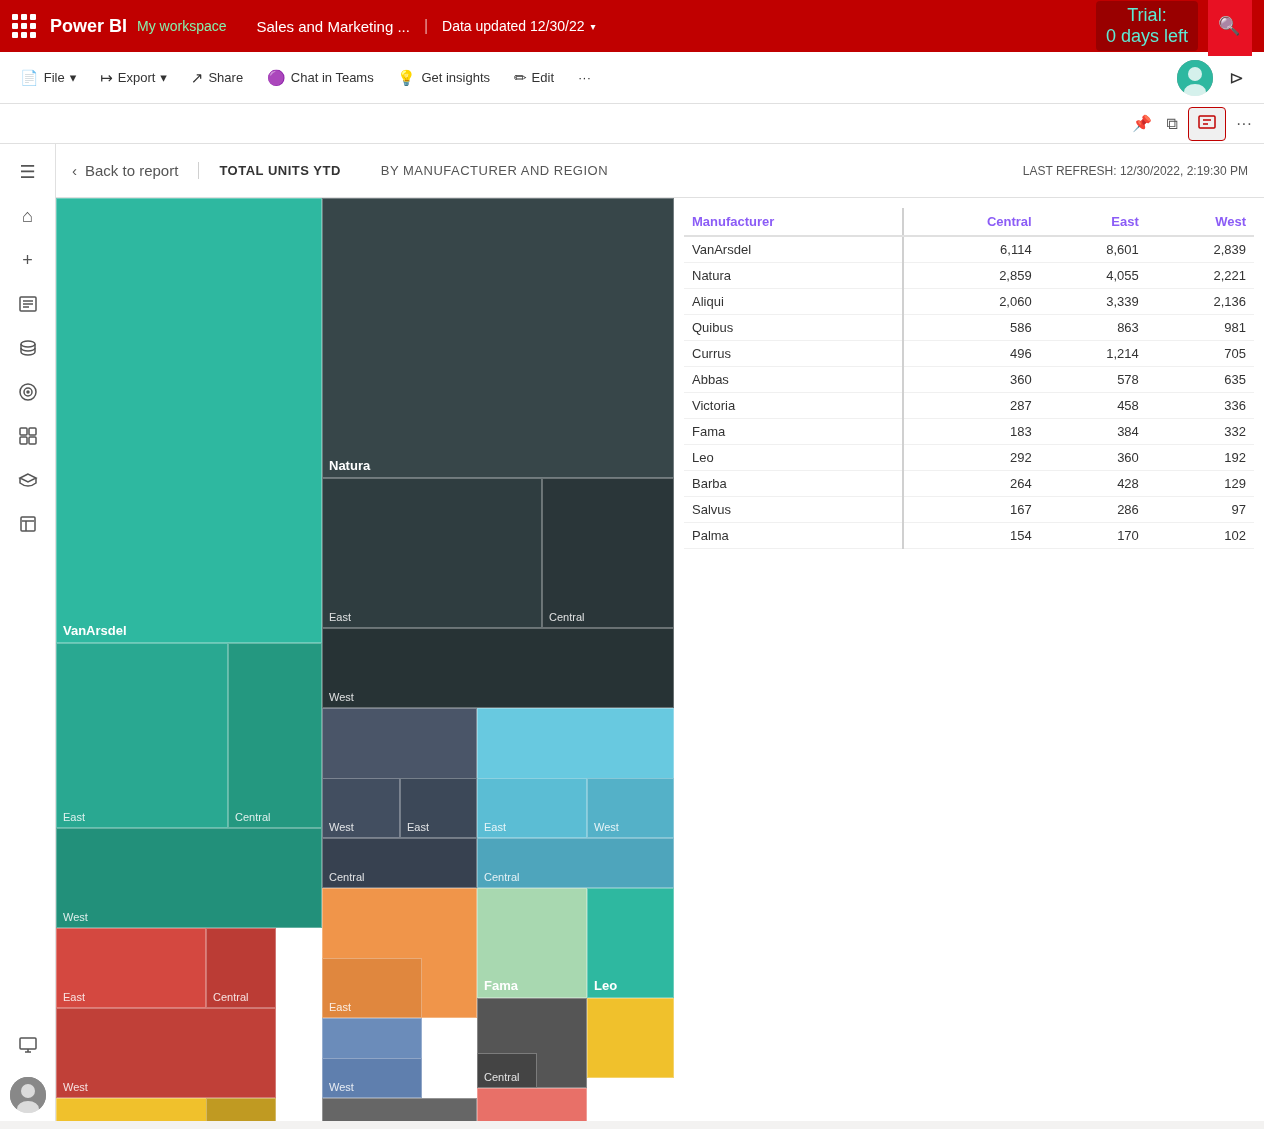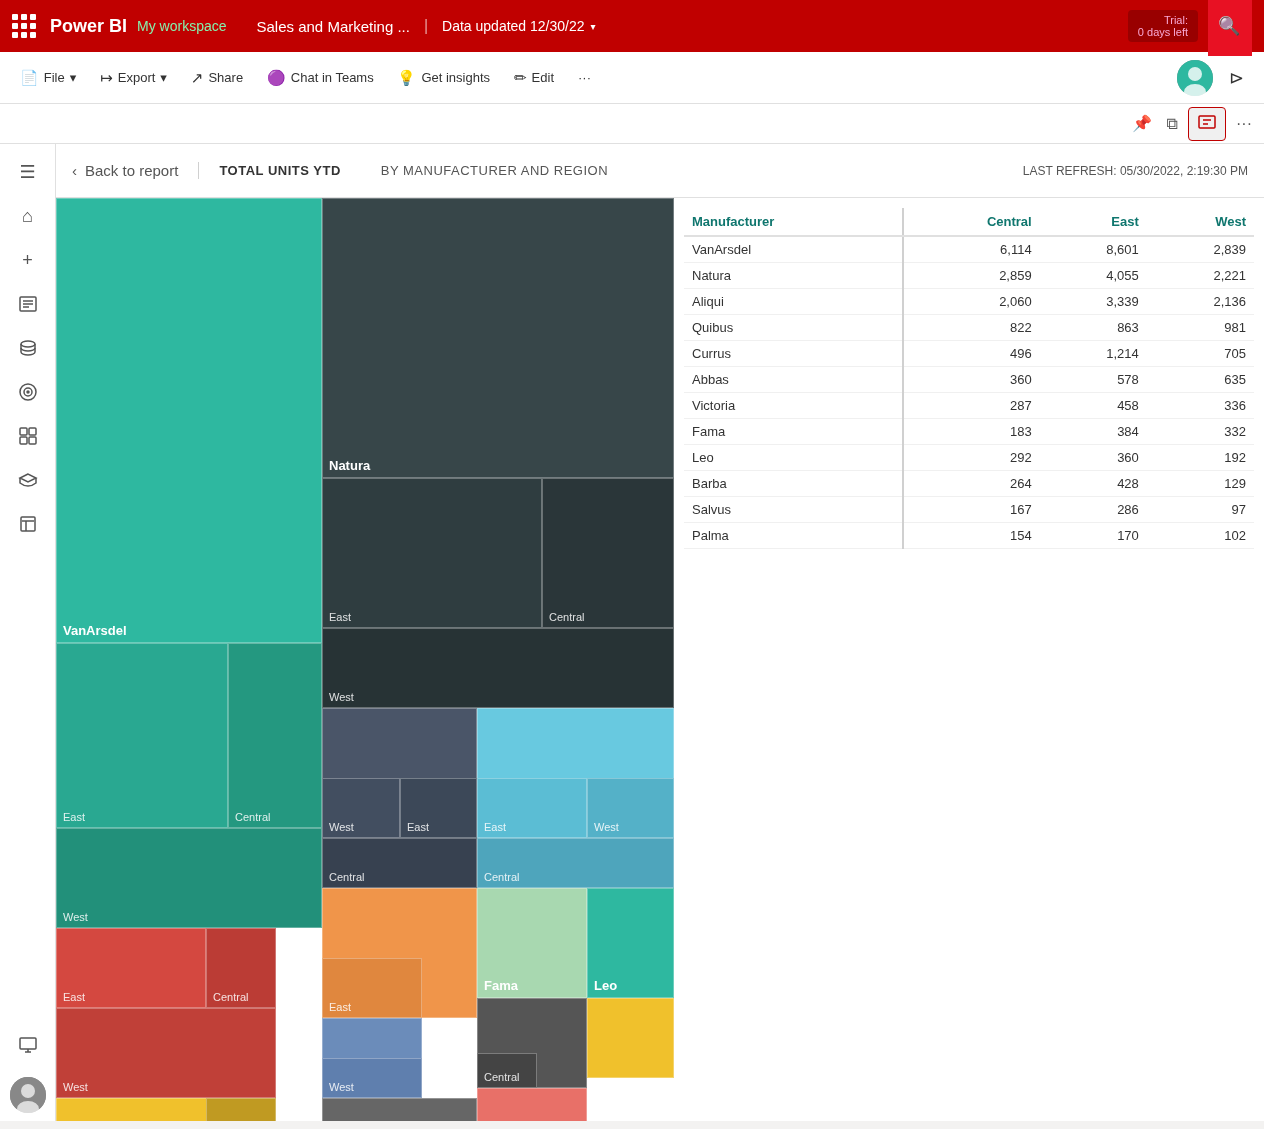--- a/index.html
+++ b/index.html
@@ -17,21 +17,21 @@
     }
     .top-bar-grid { display: flex; align-items: center; }
     .grid-icon { display: grid; grid-template-columns: repeat(3,6px); gap: 3px; margin-right: 14px; cursor: pointer; }
     .grid-dot { width: 6px; height: 6px; background: white; border-radius: 1px; }
     .powerbi-logo { font-weight: 700; font-size: 18px; color: white; margin-right: 10px; }
     .workspace-name { font-size: 14px; color: #86efac; margin-right: 30px; }
     .report-title { font-size: 15px; color: white; }
     .separator { color: rgba(255,255,255,0.6); margin: 0 14px; }
     .data-updated { font-size: 14px; color: white; display: flex; align-items: center; gap: 6px; }
     .chevron-down { font-size: 10px; }
-    .trial-box { margin-left: auto; text-align: right; font-size: 11px; color: #f9a8d4; background: rgba(0,0,0,0.2); padding: 4px 10px; border-radius: 4px; }
+    .trial-box { margin-left: auto; text-align: center; font-size: 18px; color: #5eead4; background: rgba(0,0,0,0.2); padding: 4px 10px; border-radius: 4px; }
     .search-btn { background: #e81123; border: none; color: white; width: 44px; height: 60px; font-size: 18px; cursor: pointer; display: flex; align-items: center; justify-content: center; margin-left: 10px; }
 
     
     .toolbar {
       background: white;
       height: 52px;
       display: flex;
       align-items: center;
       padding: 0 10px;
       border-bottom: 1px solid #e0e0e0;
@@ -99,21 +99,21 @@
     
     .viz-area { display: flex; flex: 1; overflow: hidden; }
 
     
     .treemap-container { flex: 0 0 618px; position: relative; background: white; overflow: hidden; }
     .treemap { width: 100%; height: 100%; position: relative; }
 
     
     .table-container { flex: 1; background: white; padding: 10px; overflow-y: auto; }
     .data-table { width: 100%; border-collapse: collapse; font-size: 13px; }
-    .data-table th { text-align: left; padding: 6px 8px; border-bottom: 2px solid #e0e0e0; color: #0f766e; font-weight: 600; }
+    .data-table th { text-align: left; padding: 6px 8px; border-bottom: 2px solid #e0e0e0; color: #8b5cf6; font-weight: 600; }
     .data-table th:not(:first-child) { text-align: right; }
     .data-table td { padding: 5px 8px; border-bottom: 1px solid #f0f0f0; color: #333; }
     .data-table td:not(:first-child) { text-align: right; }
     .col-divider { border-left: 2px solid #d0d0d0 !important; }
 
     
     .tm-cell {
       position: absolute;
       display: flex;
       flex-direction: column;
@@ -276,21 +276,21 @@
 
   <div class="content-area">
 
     <div class="back-bar">
       <button class="back-btn">
         <span>‹</span>
         <span>Back to report</span>
       </button>
       <span class="tab-active">TOTAL UNITS YTD</span>
       <span class="tab-inactive">BY MANUFACTURER AND REGION</span>
-      <span class="last-refresh">LAST REFRESH: 05/30/2022, 2:19:30 PM</span>
+      <span class="last-refresh">LAST REFRESH: 12/30/2022, 2:19:30 PM</span>
     </div>
 
     <div class="viz-area">
 
       <div class="treemap-container">
         <div class="treemap" style="position:relative; width:618px; height:810px;">
 
           <div class="tm-cell" style="background:#2eb8a0;left:0;top:0;width:266px;height:445px;">
             <span class="tm-cell-label">VanArsdel</span>
           </div>
@@ -440,21 +440,21 @@
                 <td>2,221</td>
               </tr>
               <tr>
                 <td>Aliqui</td>
                 <td class="col-divider">2,060</td>
                 <td>3,339</td>
                 <td>2,136</td>
               </tr>
               <tr>
                 <td>Quibus</td>
-                <td class="col-divider">822</td>
+                <td class="col-divider">586</td>
                 <td>863</td>
                 <td>981</td>
               </tr>
               <tr>
                 <td>Currus</td>
                 <td class="col-divider">496</td>
                 <td>1,214</td>
                 <td>705</td>
               </tr>
               <tr>

